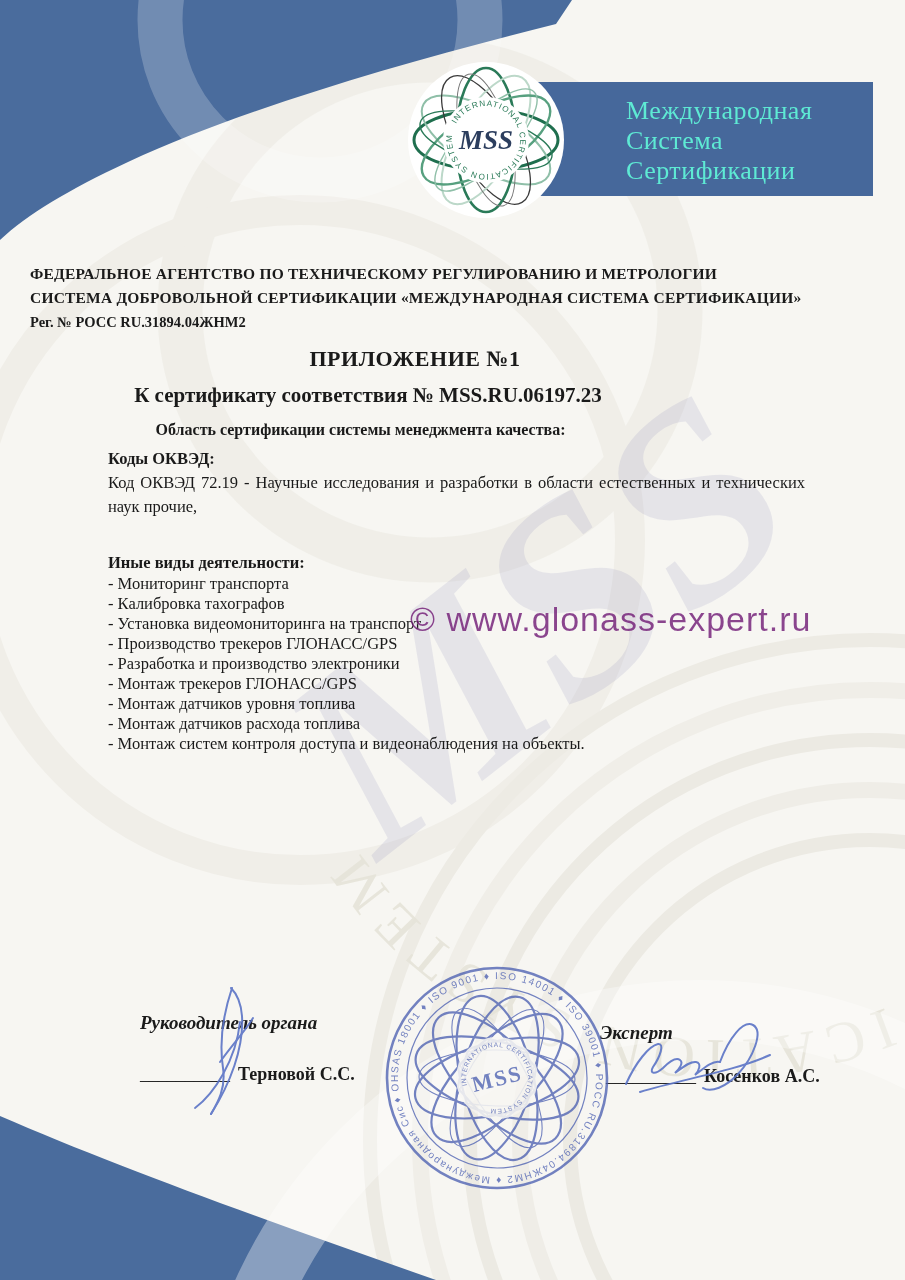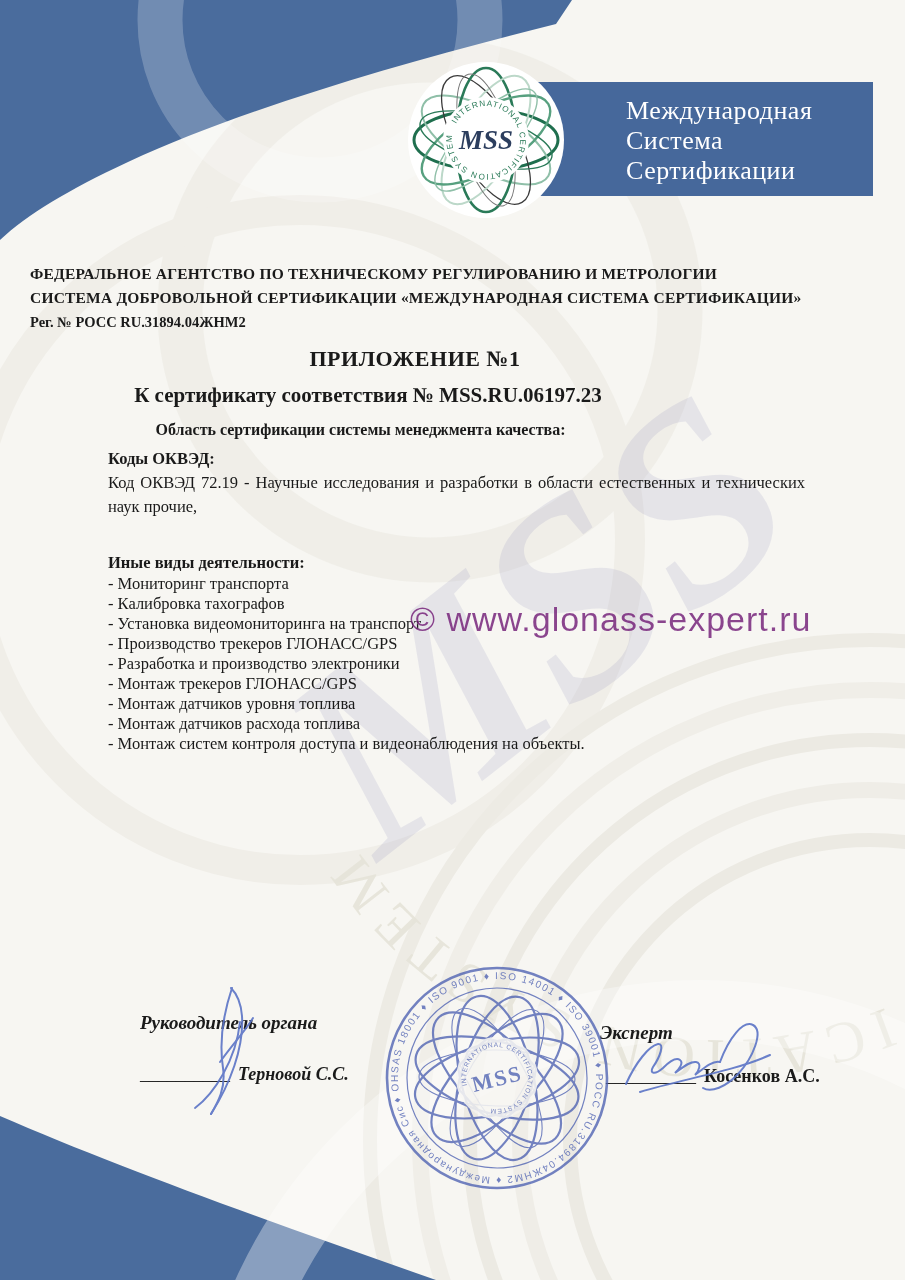--- a/index.html
+++ b/index.html
@@ -13,21 +13,21 @@
   #bg, #overlay { position:absolute; left:0; top:0; width:905px; height:1280px; pointer-events:none; }
   #bg { z-index:0; } #overlay { z-index:5; }
 
   .band {
     position:absolute; z-index:2;
     left:448px; top:82px; width:425px; height:114px;
     background:#46689b;
   }
   .band-text {
     position:absolute; left:178px; top:14px;
-    color:#ffffff; font-size:26px; line-height:30px; letter-spacing:.5px;
+    color:#5eead4; font-size:26px; line-height:30px; letter-spacing:.5px;
   }
   .logo-wrap { position:absolute; left:-78px; top:-58px; width:232px; height:232px; z-index:3; }
 
   .agency { position:absolute; z-index:2; top:262px; left:30px; width:845px; }
   .agency .l1, .agency .l2 { font-weight:bold; font-size:15.5px; line-height:24px; letter-spacing:.2px; }
   .agency .reg { font-weight:bold; font-size:14.5px; margin-top:4px; }
 
   .t-appendix { position:absolute; z-index:2; top:346px; left:0; width:830px; text-align:center;
     font-weight:bold; font-size:22px; letter-spacing:.5px; }
   .t-cert { position:absolute; z-index:2; top:383px; left:0; width:736px; text-align:center;
@@ -47,21 +47,21 @@
     font-family:Liberation Sans, sans-serif;
     font-size:34px; color:#701a75; opacity:.8;
     text-shadow:0 0 1px #ffffff;
     letter-spacing:1px;
   }
 
   .sig-role { position:absolute; z-index:3; font-weight:bold; font-style:italic; font-size:19px; }
   .role-left  { left:140px; top:1012px; }
   .role-right { left:600px; top:1022px; }
   .sig-row { position:absolute; z-index:3; font-size:18px; white-space:nowrap; }
-  .sig-left  { left:140px; top:1064px;font-style:italic; }
+  .sig-left  { left:140px; top:1064px; }
   .sig-right { left:606px; top:1066px; }
   .sig-row .nm { font-weight:bold; margin-left:8px; }
 </style>
 </head>
 <body>
 
 <svg id="bg" viewBox="0 0 905 1280" xmlns="http://www.w3.org/2000/svg">
   <rect x="0" y="0" width="905" height="1280" fill="#f7f6f2"></rect>
 
   <circle cx="430" cy="310" r="250" fill="none" stroke="#edebe4" stroke-width="45" opacity=".7"></circle>

